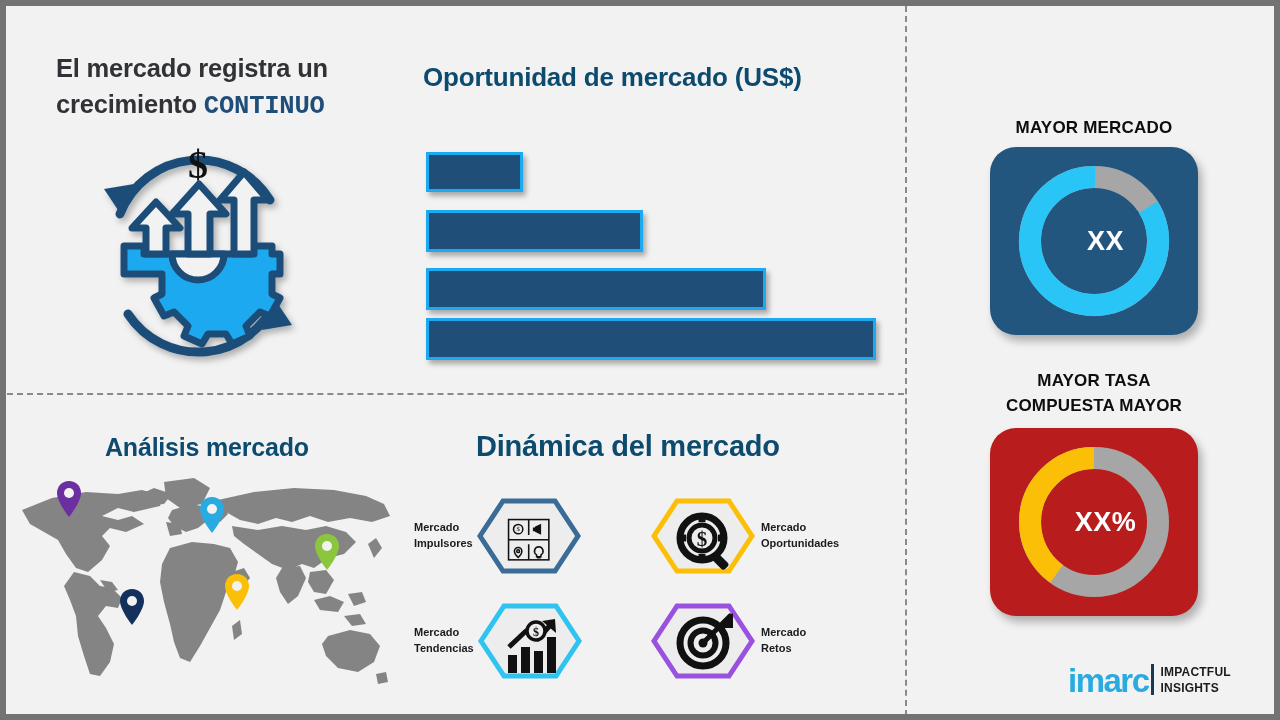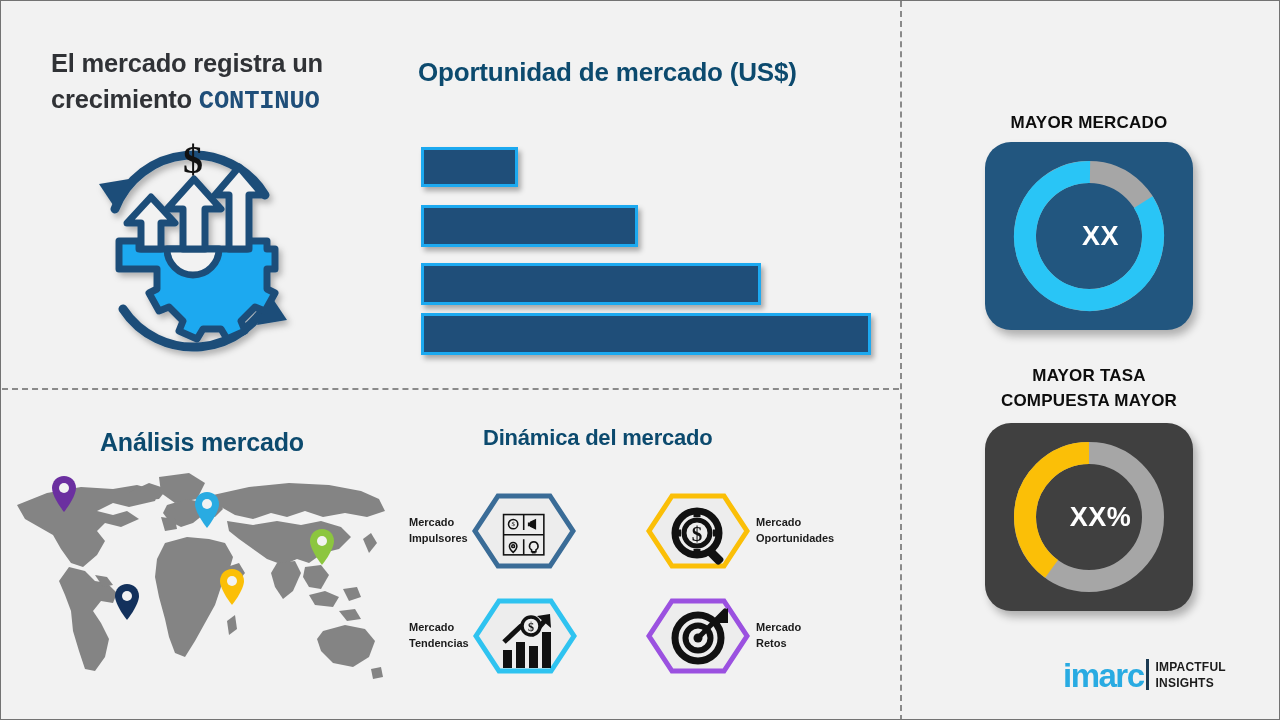--- a/index.html
+++ b/index.html
@@ -12,21 +12,21 @@
     height: 720px;
     overflow: hidden;
     font-family: "Liberation Sans", sans-serif;
   }
   #slide {
     position: relative;
     width: 1280px;
     height: 720px;
     background: #f2f2f2;
     box-sizing: border-box;
-    border: 1px solid #737373;
+    border: 6px solid #737373;
     overflow: hidden;
   }
 
   
   .v-divider {
     position: absolute;
     left: 899px;
     top: 0px;
     width: 0;
     height: 720px;
@@ -66,23 +66,23 @@
     left: 417px;
     top: 56px;
     font-size: 26px;
   }
   #regional-title {
     left: 99px;
     top: 427px;
     font-size: 25px;
   }
   #dynamics-title {
-    left: 482px;
+    left: 470px;
     top: 424px;
-    font-size: 22px;
+    font-size: 29px;
   }
 
   
   #growth-icon {
     position: absolute;
     left: 72px;
     top: 136px;
     width: 240px;
     height: 230px;
   }
@@ -167,21 +167,21 @@
   .kpi-card {
     position: absolute;
     width: 208px;
     height: 188px;
     border-radius: 26px;
     background: #22567f;
     box-shadow: 4px 6px 9px rgba(0,0,0,0.28);
   }
   #kpi1-card { left: 984px; top: 141px; }
   #kpi2-card { left: 984px; top: 422px; }
-  .kpi-card.alt { background: #404040; }
+  .kpi-card.alt { background: #b91c1c; }
 
   .donut-value {
     position: absolute;
     left: 0; right: 0;
     top: 50%;
     transform: translateY(-50%);
     text-align: center;
     color: #ffffff;
     font-weight: bold;
     font-size: 27px;

